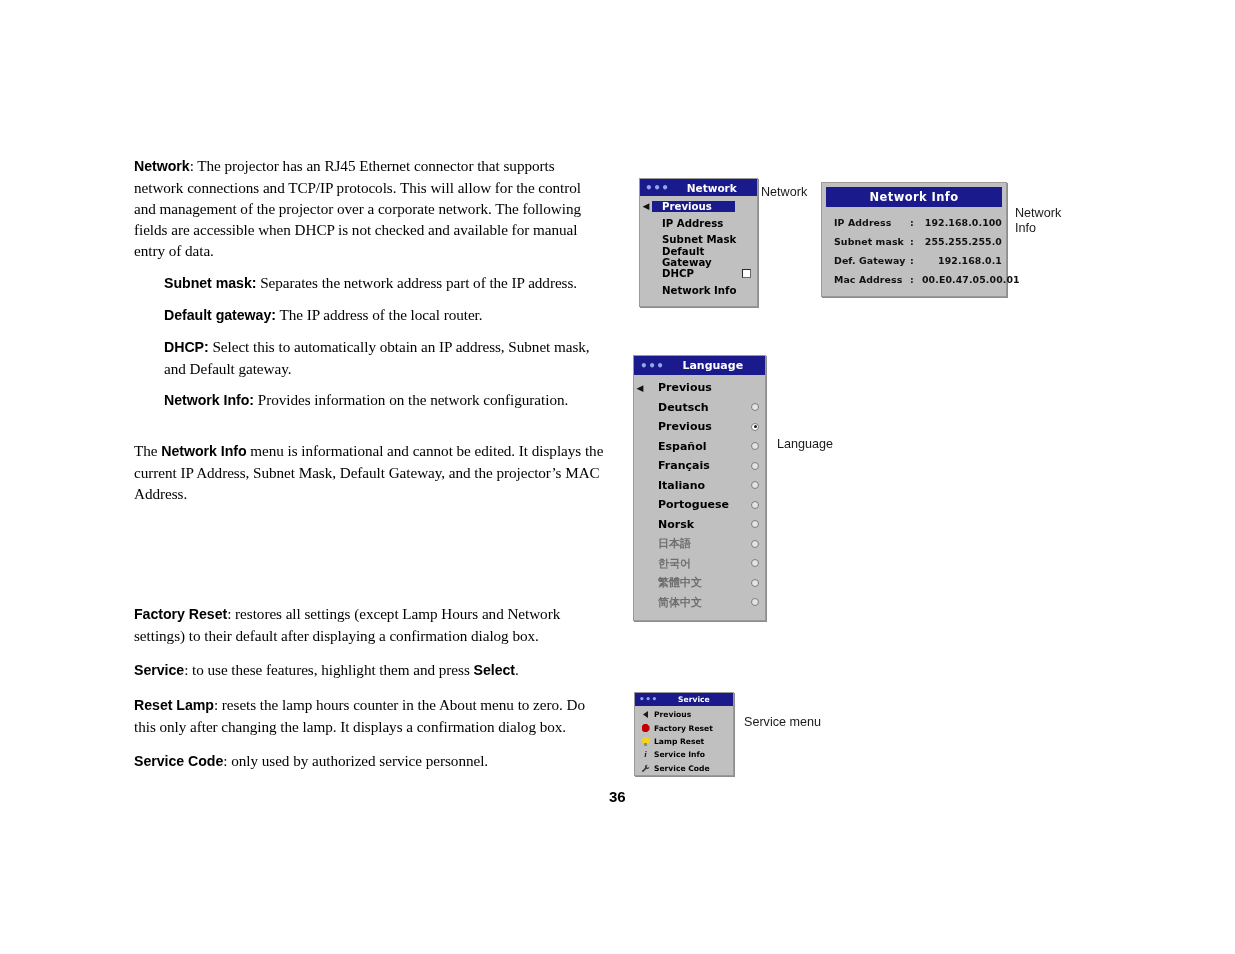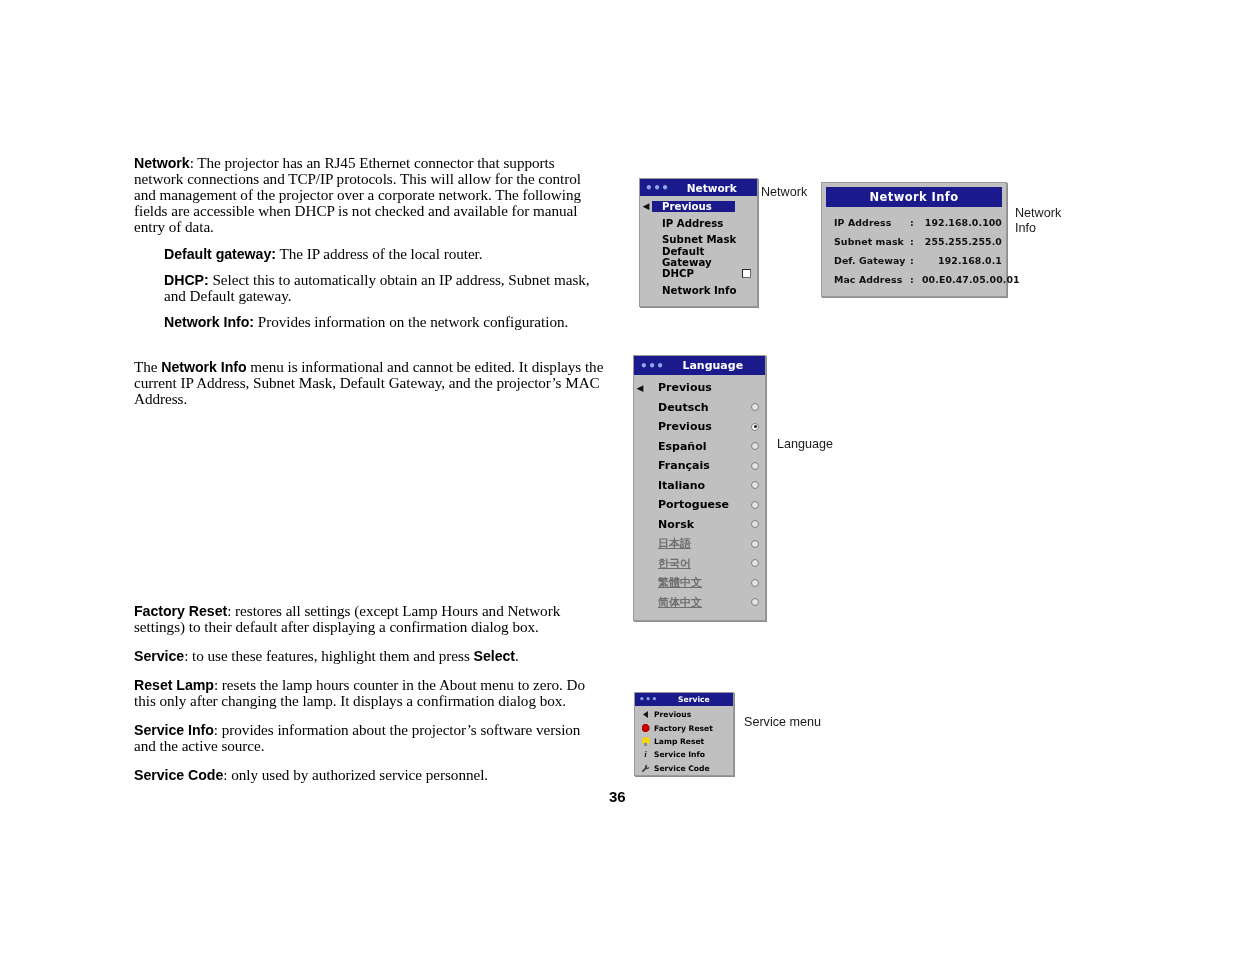--- a/index.html
+++ b/index.html
@@ -18,21 +18,21 @@
 
   
   .text-column {
     position: absolute;
     left: 134px;
     top: 155px;
     width: 470px;
   }
   .para {
     font-size: 15.2px;
-    line-height: 16px;
+    line-height: 21px;
     text-align: left;
     margin: 0 0 11px 0;
     letter-spacing: -0.05px;
   }
   .para.indented {
     margin-left: 30px;
     margin-bottom: 10px;
   }
   .para b, .para strong {
     font-family: "Liberation Sans", "DejaVu Sans", sans-serif;
@@ -189,21 +189,21 @@
     padding: 0 6px;
   }
   #language-menu .osd-dots { font-size: 12px; margin-right: 2px; }
   #language-menu .osd-rows { padding-top: 3px; }
   #language-menu .osd-row {
     height: 19.5px;
     font-size: 11px;
     padding-right: 6px;
   }
   #language-menu .osd-row .lbl { padding-left: 12px; }
-  #language-menu .osd-row.dim { color: #6e6e6e; text-decoration: underline; }
+  #language-menu .osd-row.dim { color: #6e6e6e; }
   .radio {
     width: 8px;
     height: 8px;
     border-radius: 50%;
     border: 1px solid #7d7d7d;
     background: #e3e3e3;
     box-sizing: border-box;
     flex: 0 0 auto;
     position: relative;
   }
@@ -296,20 +296,21 @@
   #callout-service { left: 744px; top: 715px; text-align: right; }
 </style>
 </head>
 <body>
 
 <div class="text-column">
 
   <p class="para"><b>Network</b><span>: The projector has an RJ45 Ethernet connector that supports network connections and TCP/IP protocols. This will allow for the control and management of the projector over a corporate network. The following fields are accessible when DHCP is not checked and available for manual entry of data.</span></p>
 
 
+  <p class="para indented"><b>Subnet mask:</b><span> Separates the network address part of the IP address.</span></p>
 
   <p class="para indented"><b>Default gateway:</b><span> The IP address of the local router.</span></p>
 
   <p class="para indented"><b>DHCP:</b><span> Select this to automatically obtain an IP address, Subnet mask, and Default gateway.</span></p>
 
   <p class="para indented"><b>Network Info:</b><span> Provides information on the network configuration.</span></p>
 
   <div class="gap-lg"></div>
 
   <p class="para"><span>The </span><b>Network Info</b><span> menu is informational and cannot be edited. It displays the current IP Address, Subnet Mask, Default Gateway, and the projector’s MAC Address.</span></p>
@@ -318,21 +319,20 @@
 </div>
 
 <div class="service-block">
 
   <p class="para"><b>Factory Reset</b><span>: restores all settings (except Lamp Hours and Network settings) to their default after displaying a confirmation dialog box.</span></p>
 
   <p class="para"><b>Service</b><span>: to use these features, highlight them and press </span><b>Select</b><span>.</span></p>
 
   <p class="para"><b>Reset Lamp</b><span>: resets the lamp hours counter in the About menu to zero. Do this only after changing the lamp. It displays a confirmation dialog box.</span></p>
 
-  <p class="para"><b>Service Info</b><span>: provides information about the projector’s software version and the active source.</span></p>
 
   <p class="para"><b>Service Code</b><span>: only used by authorized service personnel.</span></p>
 
 </div>
 
 <div class="page-number">36</div>
 
 <div class="osd" id="network-menu">
   <div class="osd-title">
     <span class="osd-dots">•••</span>

